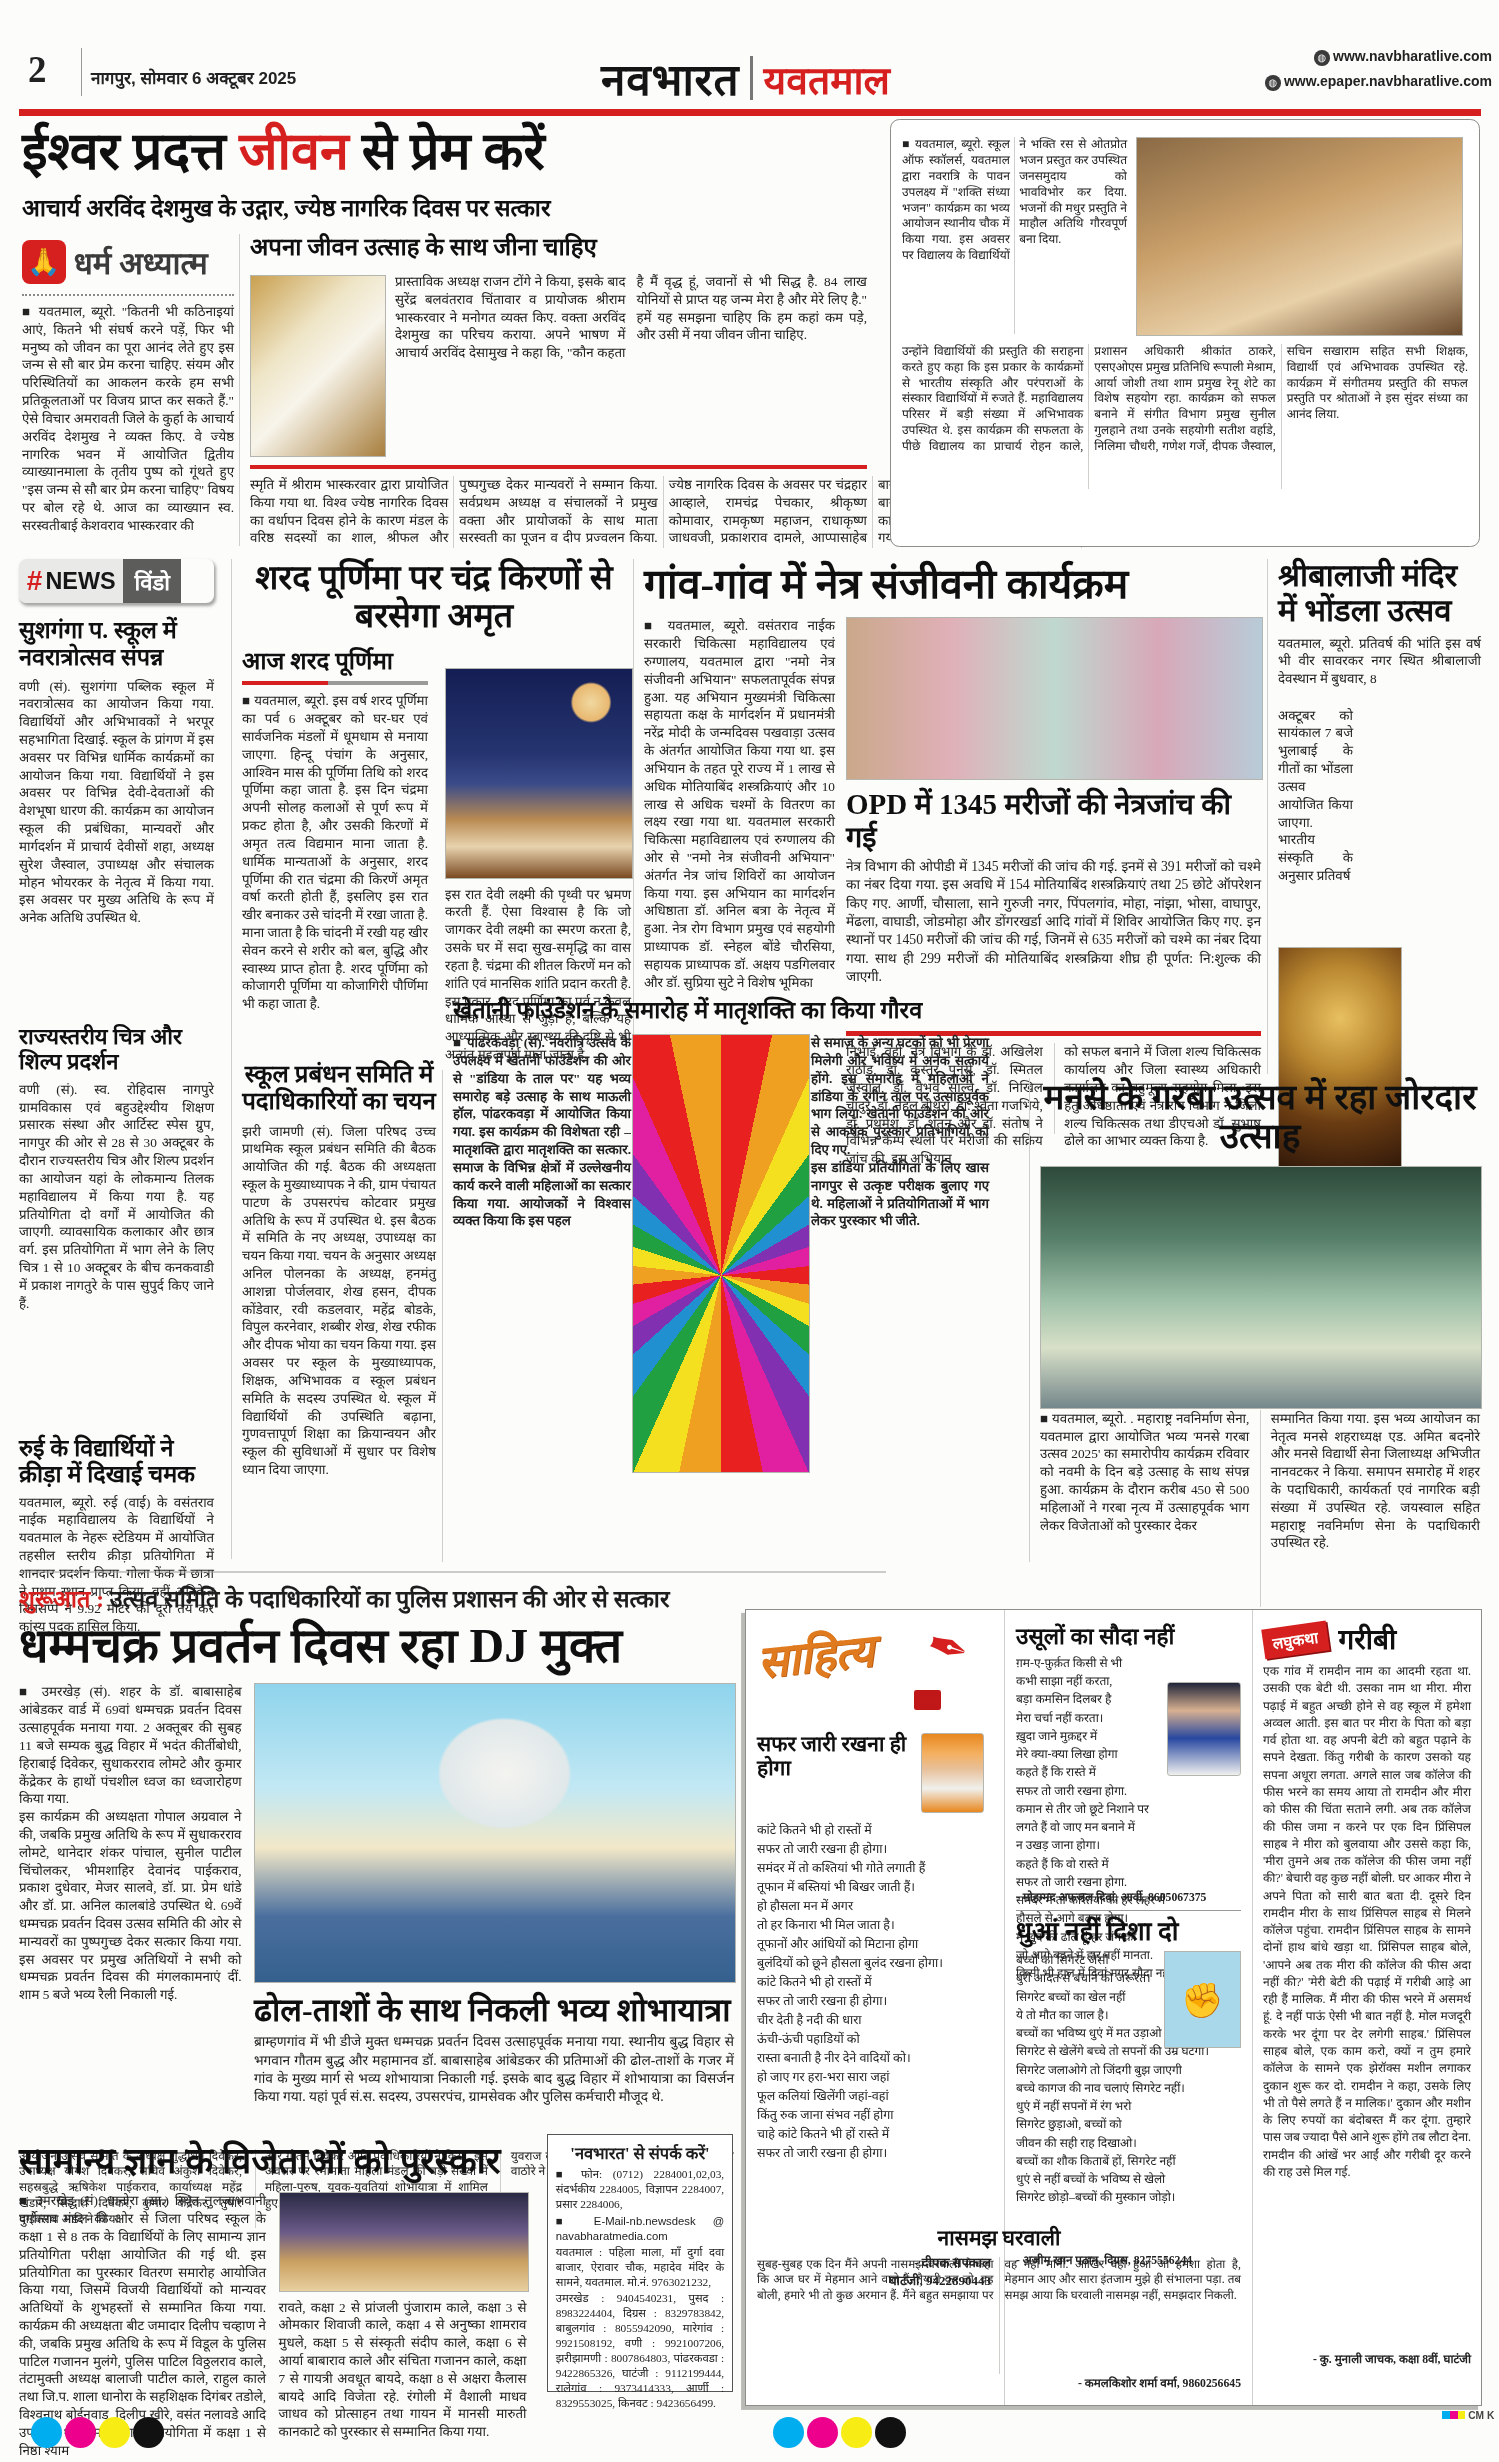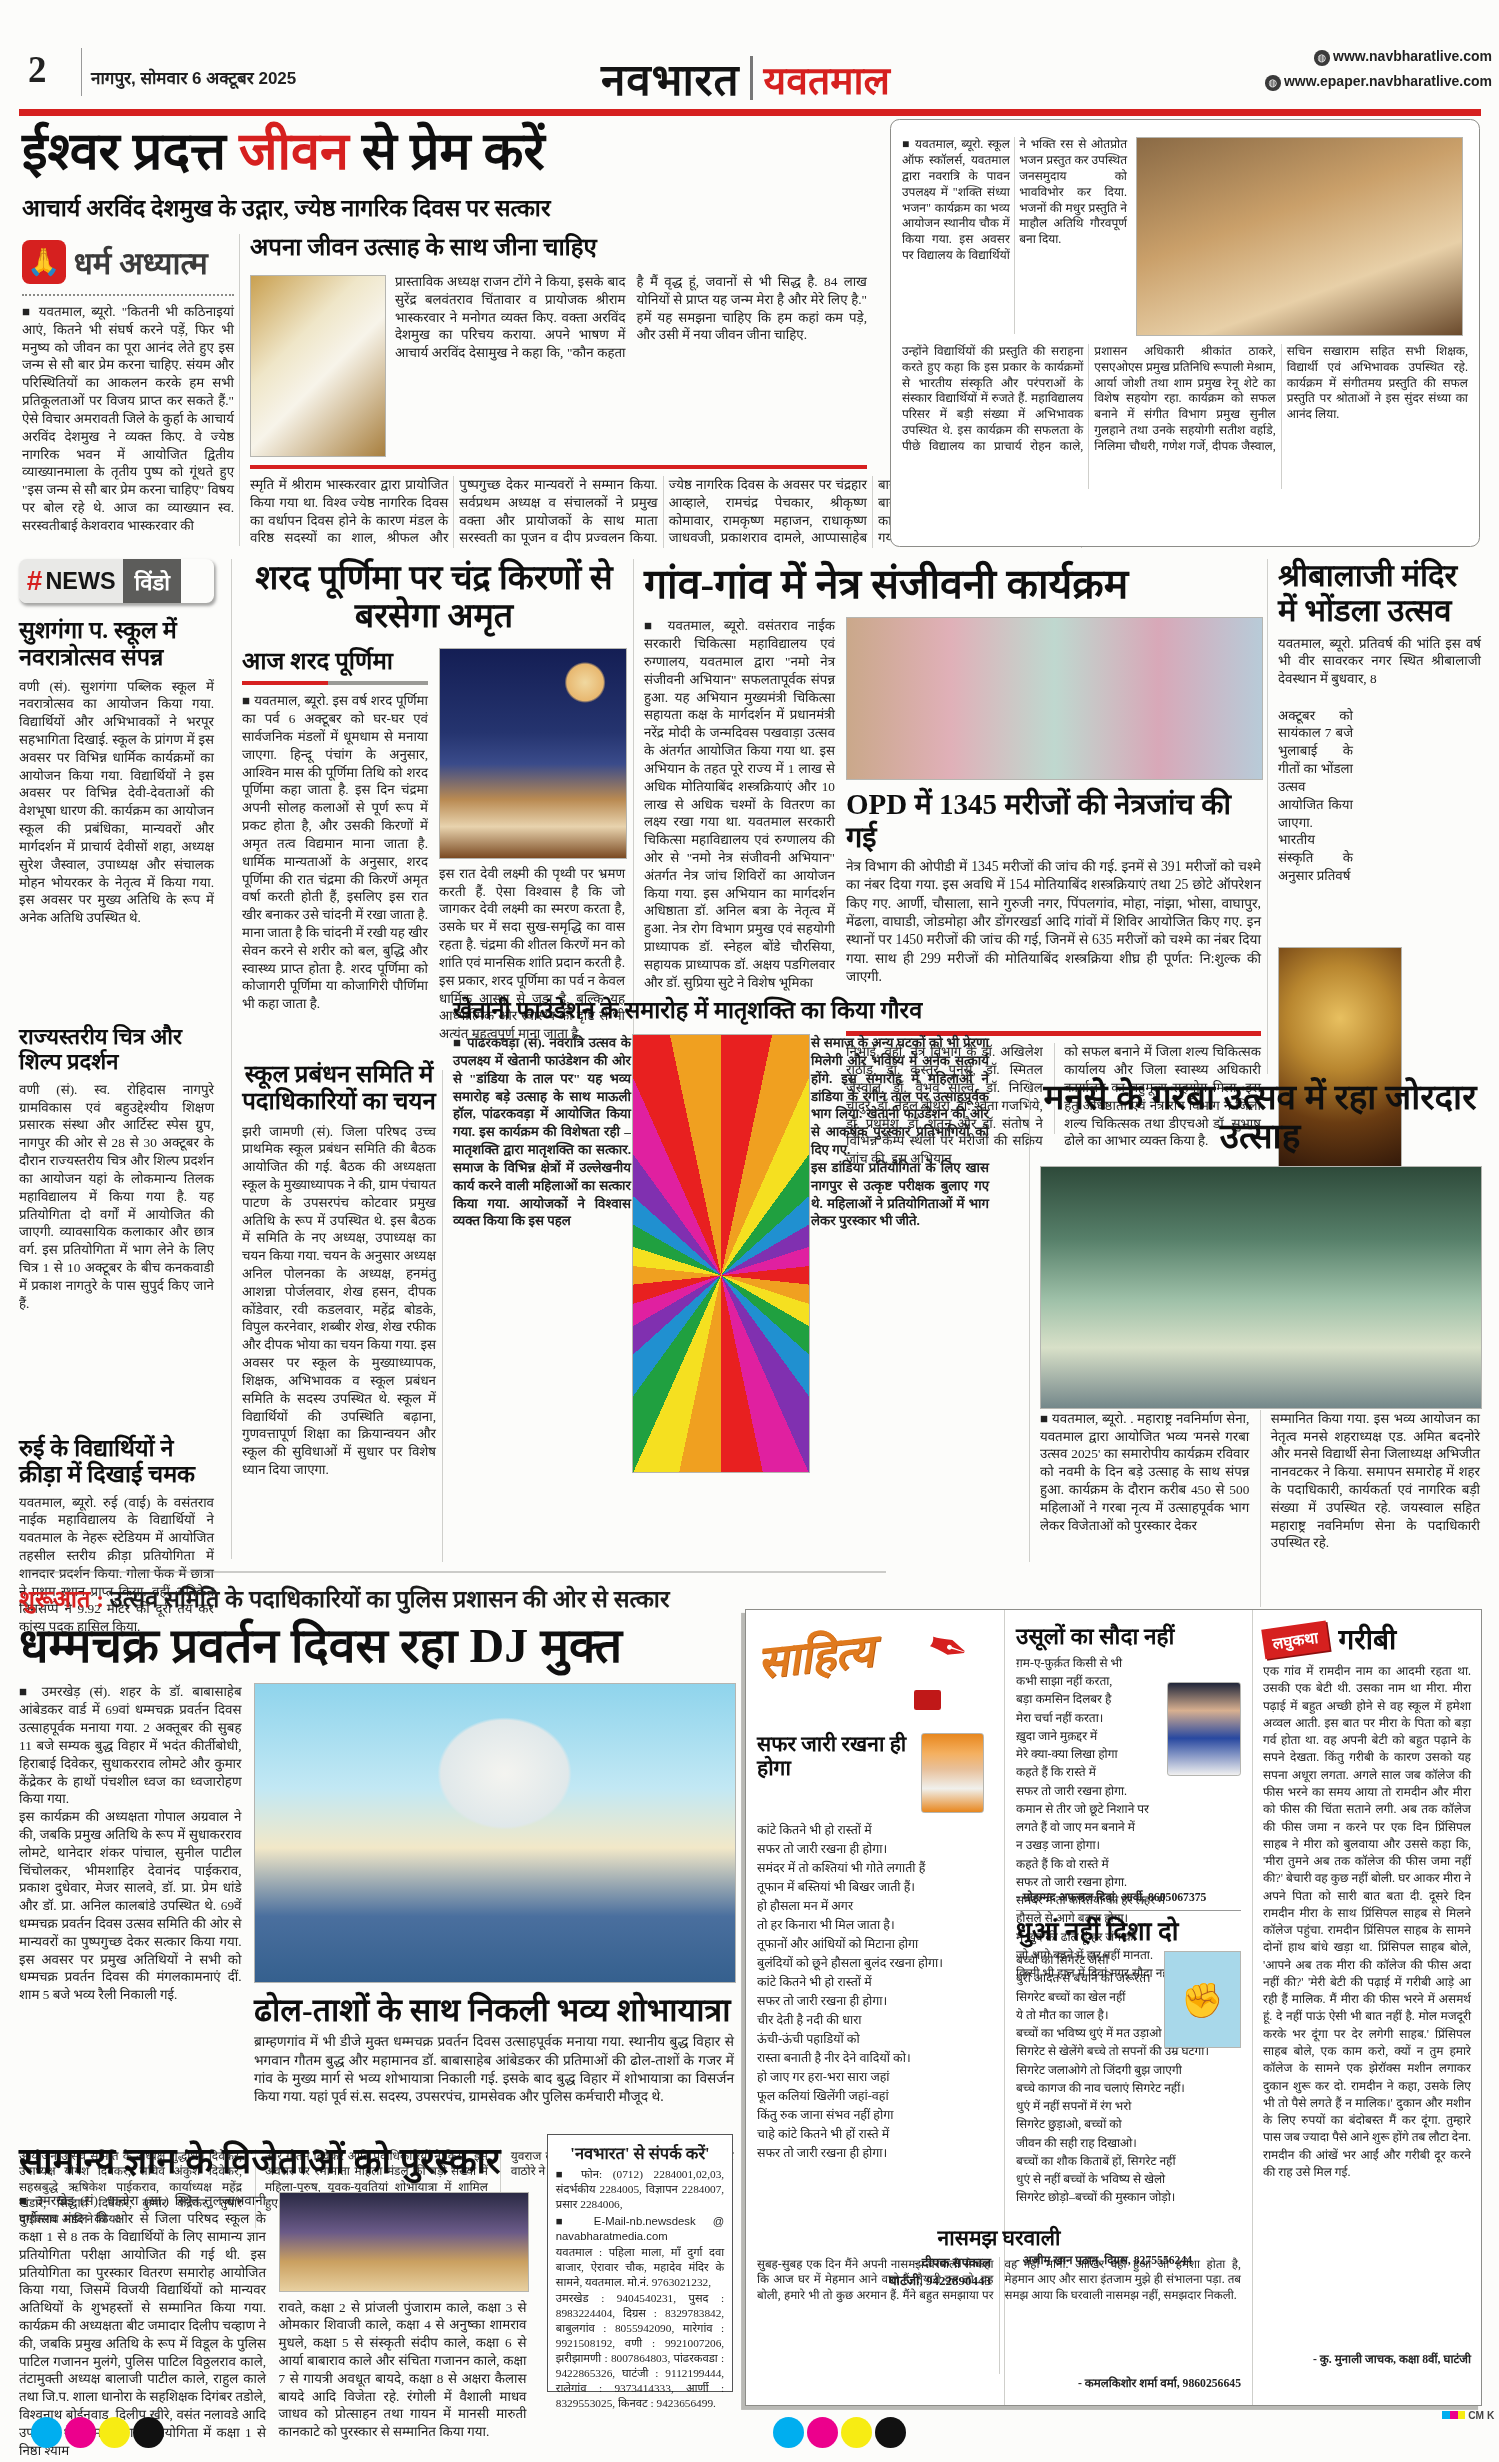--- a/index.html
+++ b/index.html
@@ -82,21 +82,21 @@
     <div class="body-text" style="width:195px;margin-top:7.8px;height:340px;">वणी (सं). सुशगंगा पब्लिक स्कूल में नवरात्रोत्सव का आयोजन किया गया. विद्यार्थियों और अभिभावकों ने भरपूर सहभागिता दिखाई. स्कूल के प्रांगण में इस अवसर पर विभिन्न धार्मिक कार्यक्रमों का आयोजन किया गया. विद्यार्थियों ने इस अवसर पर विभिन्न देवी-देवताओं की वेशभूषा धारण की. कार्यक्रम का आयोजन स्कूल की प्रबंधिका, मान्यवरों और मार्गदर्शन में प्राचार्य देवीसों शहा, अध्यक्ष सुरेश जैस्वाल, उपाध्यक्ष और संचालक मोहन भोयरकर के नेतृत्व में किया गया. इस अवसर पर मुख्य अतिथि के रूप में अनेक अतिथि उपस्थित थे.</div>
     <div class="hl" style="font-size:22px;margin-top:7.8px;width:195px;">राज्यस्तरीय चित्र और शिल्प प्रदर्शन</div>
     <div class="body-text" style="width:195px;margin-top:6.2px;height:348px;">वणी (सं). स्व. रोहिदास नागपुरे ग्रामविकास एवं बहुउद्देश्यीय शिक्षण प्रसारक संस्था और आर्टिस्ट स्पेस ग्रुप, नागपुर की ओर से 28 से 30 अक्टूबर के दौरान राज्यस्तरीय चित्र और शिल्प प्रदर्शन का आयोजन यहां के लोकमान्य तिलक महाविद्यालय में किया गया है. यह प्रतियोगिता दो वर्गों में आयोजित की जाएगी. व्यावसायिक कलाकार और छात्र वर्ग. इस प्रतियोगिता में भाग लेने के लिए चित्र 1 से 10 अक्टूबर के बीच कनकवाडी में प्रकाश नागतुरे के पास सुपुर्द किए जाने हैं.</div>
     <div class="hl" style="font-size:23.4px;margin-top:6.2px;width:195px;">रुई के विद्यार्थियों ने क्रीड़ा में दिखाई चमक</div>
     <div class="body-text" style="width:195px;margin-top:6.2px;height:164px;">यवतमाल, ब्यूरो. रुई (वाई) के वसंतराव नाईक महाविद्यालय के विद्यार्थियों ने यवतमाल के नेहरू स्टेडियम में आयोजित तहसील स्तरीय क्रीड़ा प्रतियोगिता में शानदार प्रदर्शन किया. गोला फेंक में छात्रा ने प्रथम स्थान प्राप्त किया. वहीं अनिकेत तिमसप्पे ने 9.92 मीटर की दूरी तय कर कांस्य पदक हासिल किया.</div>
   </div>
 
   <div class="abs vline" style="left:231px;top:559px;width:0;height:1000px;"></div>
   <div class="abs" style="left:242px;top:559px;width:384px;">
     <div class="hl" style="font-size:34px;text-align:center;">शरद पूर्णिमा पर चंद्र किरणों से बरसेगा अमृत</div>
-    <div style="display:flex;gap:11px;margin-top:12.5px;">
+    <div style="display:flex;gap:17px;margin-top:12.5px;align-items:center;">
       <div style="width:186px;">
         <div class="hl" style="font-size:24px;">आज शरद पूर्णिमा</div>
         <div style="width:186px;height:3.9px;margin-top:6.2px;background:linear-gradient(90deg,#d6201f 46%,#9a9a96 46%);"></div>
         <div class="body-text" style="margin-top:7.8px;height:367px;">■ यवतमाल, ब्यूरो.  इस वर्ष शरद पूर्णिमा का पर्व 6 अक्टूबर को घर-घर एवं सार्वजनिक मंडलों में धूमधाम से मनाया जाएगा. हिन्दू पंचांग के अनुसार, आश्विन मास की पूर्णिमा तिथि को शरद पूर्णिमा कहा जाता है. इस दिन चंद्रमा अपनी सोलह कलाओं से पूर्ण रूप में प्रकट होता है, और उसकी किरणों में अमृत तत्व विद्यमान माना जाता है. धार्मिक मान्यताओं के अनुसार, शरद पूर्णिमा की रात चंद्रमा की किरणें अमृत वर्षा करती होती हैं, इसलिए इस रात खीर बनाकर उसे चांदनी में रखा जाता है. माना जाता है कि चांदनी में रखी यह खीर सेवन करने से शरीर को बल, बुद्धि और स्वास्थ्य प्राप्त होता है. शरद पूर्णिमा को कोजागरी पूर्णिमा या कोजागिरी पौर्णिमा भी कहा जाता है.</div>
       </div>
       <div style="width:186px;">
         <div class="photo" style="width:186px;height:209px;background:radial-gradient(circle at 78% 16%,#f0d8a0 0%,#e8b870 8%,rgba(0,0,0,0) 9%),linear-gradient(180deg,#141e54 0%,#25346f 40%,#3a4b8a 55%,#b98a52 72%,#e8d3ae 85%,#7a4a22 100%);"></div>
         <div class="body-text" style="margin-top:6.2px;height:153px;">इस रात देवी लक्ष्मी की पृथ्वी पर भ्रमण करती हैं. ऐसा विश्वास है कि जो जागकर देवी लक्ष्मी का स्मरण करता है, उसके घर में सदा सुख-समृद्धि का वास रहता है. चंद्रमा की शीतल किरणें मन को शांति एवं मानसिक शांति प्रदान करती है. इस प्रकार, शरद पूर्णिमा का पर्व न केवल धार्मिक आस्था से जुड़ा है, बल्कि यह आध्यात्मिक और स्वास्थ्य की दृष्टि से भी अत्यंत महत्वपूर्ण माना जाता है.</div>
       </div>
     </div>

